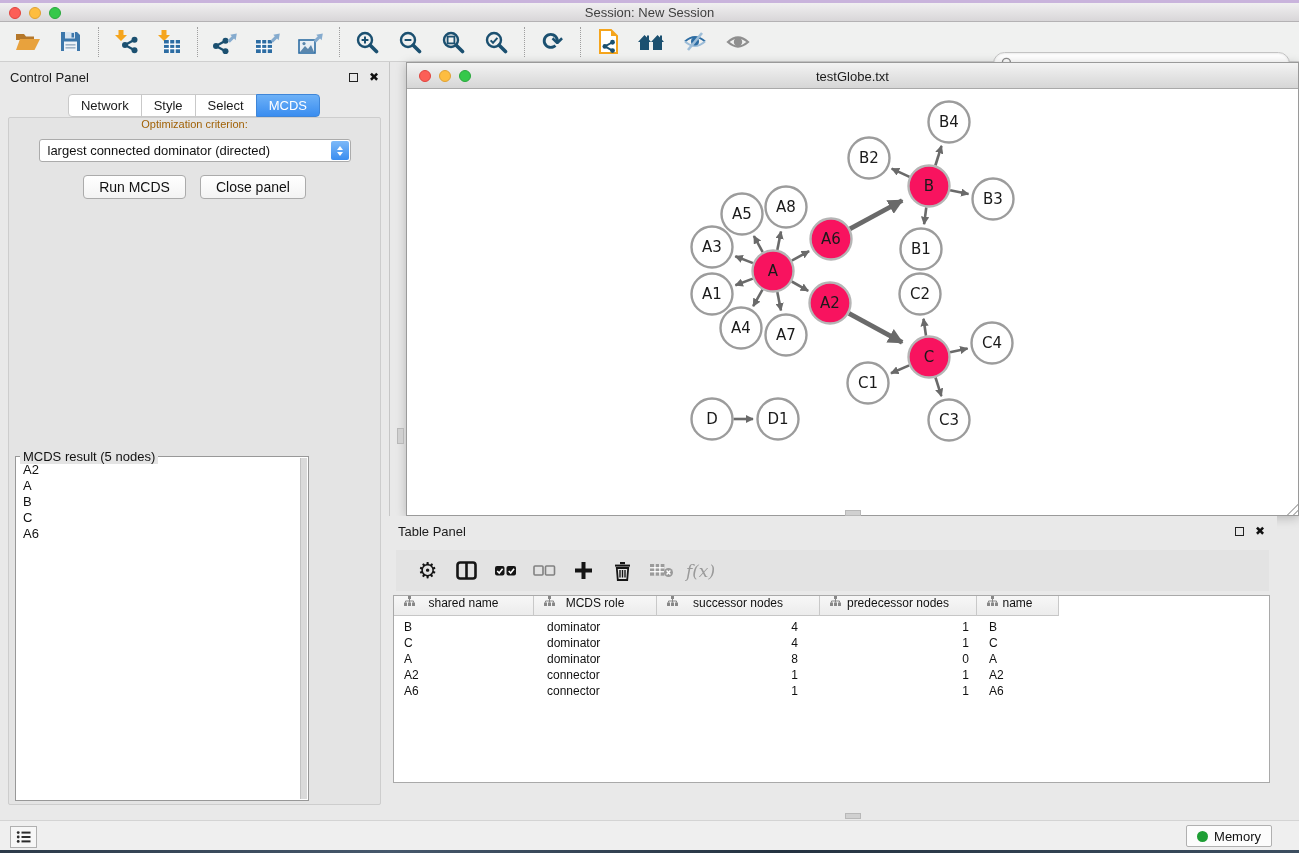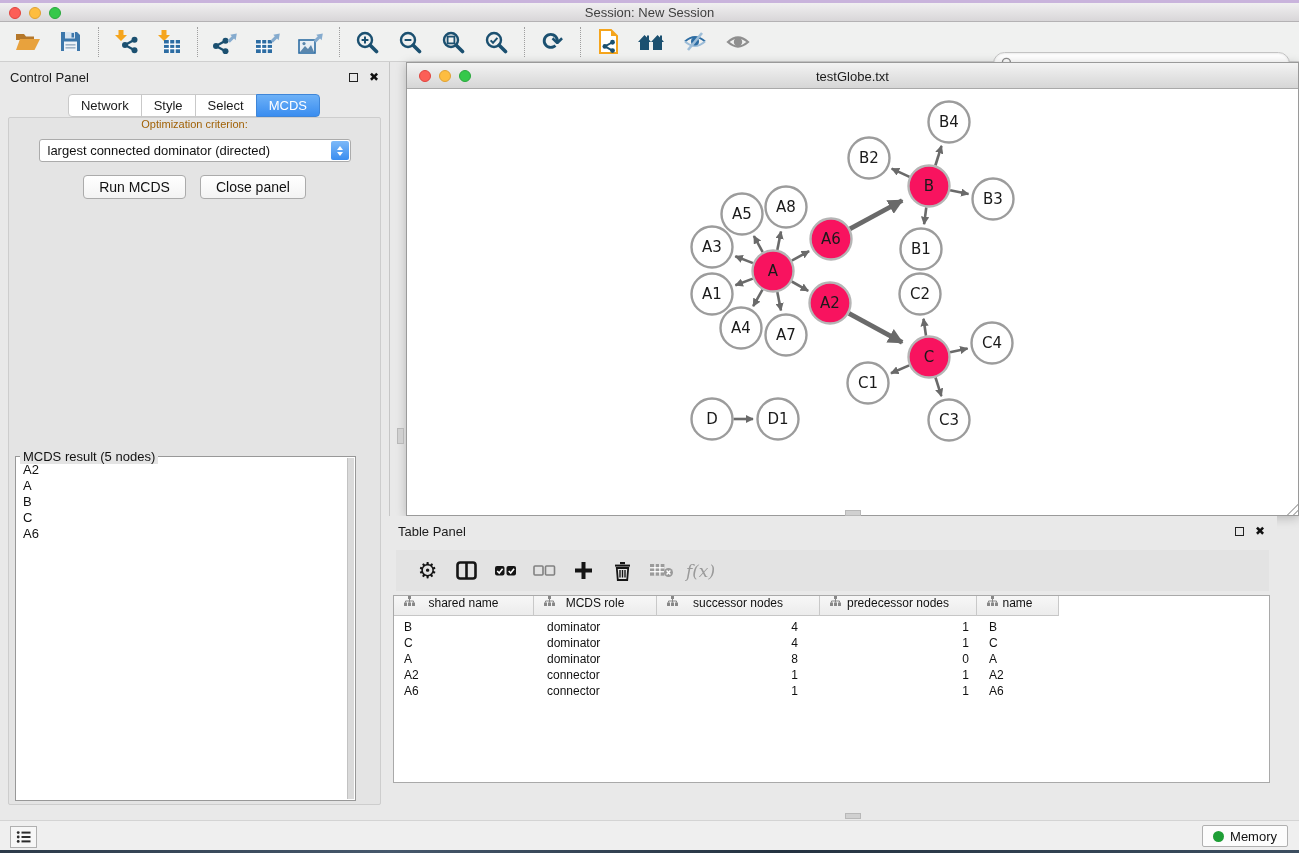--- a/index.html
+++ b/index.html
@@ -40,21 +40,21 @@
 .cbody{position:absolute;left:8px;right:8px;top:55px;bottom:15px;background:#e4e4e4;border:1px solid #cdcdcd;border-radius:2px}
 .optlabel{text-align:center;font-size:11px;color:#a16207}
 .selectrow{display:flex;justify-content:center;margin-top:9px}
 .select{width:312px;height:23px;background:#fff;border:1px solid #ababab;border-radius:3px;position:relative;font-size:13px;display:flex;align-items:center;padding-left:8px;color:#111}
 .spin{position:absolute;right:1px;top:1px;bottom:1px;width:18px;border-radius:2px;background:linear-gradient(#7db9f8,#3a8df0);display:flex;flex-direction:column;align-items:center;justify-content:center;gap:2px}
 .spin i{width:0;height:0;border-left:3.5px solid transparent;border-right:3.5px solid transparent;display:block}
 .spin .up{border-bottom:4px solid #fff}
 .spin .down{border-top:4px solid #fff}
 .btnrow{display:flex;justify-content:center;gap:14px;margin-top:13px}
 .pbtn{font-size:14px;padding:3px 15px;background:linear-gradient(#ffffff,#f3f3f3);border:1px solid #ababab;border-radius:4px;color:#111}
-.resultbox{position:absolute;left:6px;top:338px;width:341px;height:345px;border:1px solid #989898;background:#fff}
+.resultbox{position:absolute;left:6px;top:338px;width:294px;height:345px;border:1px solid #989898;background:#fff}
 .rtitle{position:absolute;top:-8px;left:4px;background:#e4e4e4;padding:0 3px;font-size:13px;color:#111;z-index:2}
 .rscroll{position:absolute;top:1px;bottom:1px;right:1px;width:7px;background:#dadada;border-left:1px solid #c2c2c2}
 .rlist{position:absolute;left:2px;right:10px;top:2px;bottom:2px;font-size:13px;line-height:16px;padding:3px 0 0 5px;list-style:none;color:#111}
 
 
 .nwin{position:absolute;left:406px;top:62px;width:893px;height:454px;background:#fff;border:1px solid #9a9a9a;box-shadow:0 2px 10px rgba(0,0,0,.22)}
 .ntitle{position:absolute;top:0;left:0;right:0;height:26px;background:linear-gradient(#f3f3f3,#d6d6d6);border-bottom:1px solid #a9a9a9}
 .ntitle .lights{top:7px;left:12px}
 .ntitle .title{position:absolute;left:0;right:0;top:6px;text-align:center;font-size:13px;color:#1b1b1b}
 .ncanvas{position:absolute;top:27px;left:1px;right:1px;bottom:1px;background:#fff;overflow:hidden}
@@ -75,21 +75,21 @@
 .td{white-space:nowrap;flex:none}
 .btabs{position:absolute;left:0;right:0;bottom:8px;display:flex;justify-content:center}
 .btab{font-size:13px;padding:2.5px 13px;background:#fff;border:1px solid #b9b9b9;margin-left:-1px;color:#111}
 .btab:first-child{border-radius:5px 0 0 5px}
 .btab:last-child{border-radius:0 5px 5px 0}
 .btab.active{background:linear-gradient(#68adf6,#3a8df0);color:#fff;border-color:#4286d2}
 
 
 .statusbar{position:absolute;left:0;right:0;top:820px;height:33px;background:#efefef;border-top:1px solid #d4d4d4}
 .sb-left{position:absolute;left:10px;top:5px;width:27px;height:22px;border:1px solid #b0b0b0;background:#f7f7f7;display:flex;align-items:center;justify-content:center}
-.memory{position:absolute;right:11px;top:4px;height:22px;border:1px solid #b0b0b0;background:#fcfcfc;border-radius:2px;display:flex;align-items:center;gap:6px;padding:0 10px;font-size:13px;color:#111}
+.memory{position:absolute;right:27px;top:4px;height:22px;border:1px solid #b0b0b0;background:#fcfcfc;border-radius:2px;display:flex;align-items:center;gap:6px;padding:0 10px;font-size:13px;color:#111}
 .memdot{width:11px;height:11px;border-radius:50%;background:#1e9e35}
 .deskstrip{position:absolute;left:0;right:0;bottom:0;height:3px;background:linear-gradient(90deg,#2c3a49,#46586c 30%,#243240 60%,#3c4e60)}
 
 
 .split{position:absolute;background:#d0d0d0;border:1px solid #b8b8b8}
 .split.v{left:397px;top:428px;width:7px;height:16px}
 .split.h1{left:845px;top:510px;width:16px;height:6px}
 .split.h2{left:845px;top:813px;width:16px;height:6px}
 </style>
 </head>

